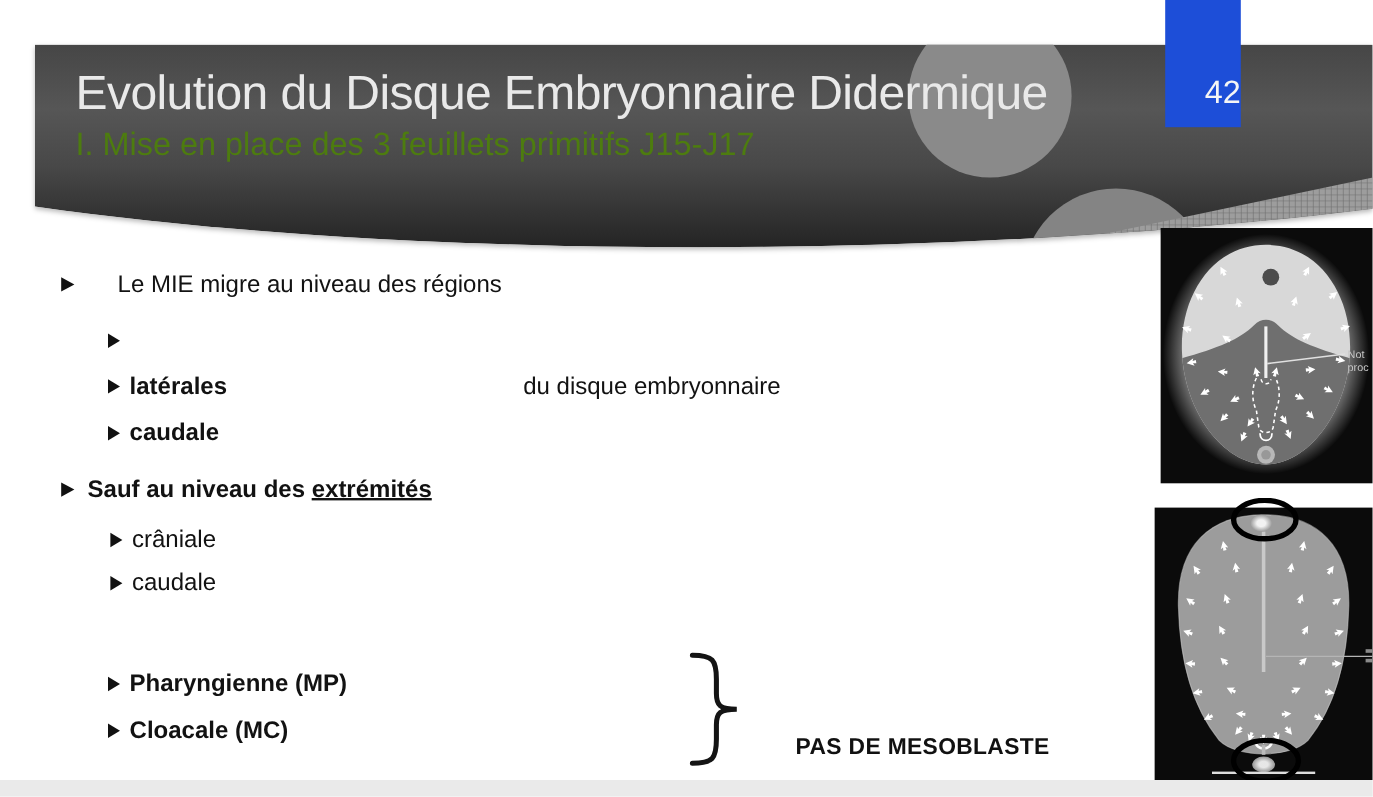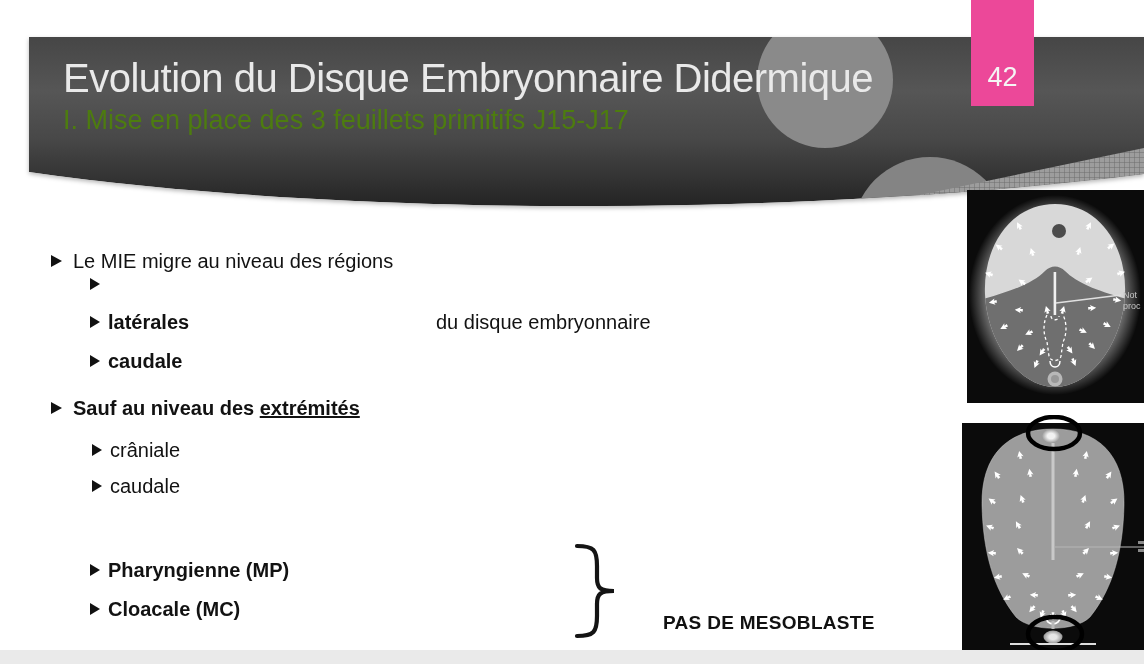--- a/index.html
+++ b/index.html
@@ -1,22 +1,22 @@
 <!DOCTYPE html>
 <html><head>
 <meta charset="utf-8">
 <style>
   html,body{margin:0;padding:0;width:1144px;height:664px;background:#fff;overflow:hidden;
     font-family:"Liberation Sans", sans-serif;}
   .slide{position:relative;width:1144px;height:664px;background:#fff;}
 
   
   .banner-svg{position:absolute;left:29px;top:37px;filter:drop-shadow(0 2px 2px rgba(0,0,0,.28));}
-  .page-tab{position:absolute;left:971px;top:0;width:63px;height:106px;background:#ec4899;
-    display:flex;align-items:flex-end;justify-content:center;padding-bottom:15px;box-sizing:border-box;}
+  .page-tab{position:absolute;left:971px;top:0;width:63px;height:106px;background:#1d4ed8;
+    display:flex;align-items:flex-end;justify-content:flex-end;padding-bottom:15px;box-sizing:border-box;}
   .page-tab .num{color:#f5f5f5;font-size:27px;line-height:1;}
   .title-block{position:absolute;left:63px;top:57px;color:#ececec;}
   .title-block .t1{font-size:40px;line-height:42px;letter-spacing:-.5px;color:#e9e9e9;white-space:nowrap;}
   .title-block .t2{font-size:27px;line-height:32px;margin-top:5px;color:#4d7c0f;white-space:nowrap;}
 
   
   .row{position:absolute;display:flex;align-items:center;height:26px;color:#121212;font-size:20px;white-space:nowrap;}
   .row .txt{display:inline-block;}
   .tri1{width:0;height:0;border-style:solid;border-width:6.5px 0 6.5px 11px;
     border-color:transparent transparent transparent #111;margin-right:11px;flex:0 0 auto;}
@@ -67,21 +67,21 @@
 
   <div class="page-tab">
     <span class="num">42</span>
   </div>
 
   <div class="title-block">
     <div class="t1">Evolution du Disque Embryonnaire Didermique</div>
     <div class="t2">I. Mise en place des 3 feuillets primitifs J15-J17</div>
   </div>
 
-  <div class="row" style="left:51px;top:248px;">
+  <div class="row" style="left:51px;top:224px;gap:25px;">
     <span class="tri1"></span>
     <span class="txt">Le MIE migre au niveau des régions</span>
   </div>
 
   <div class="row" style="left:90px;top:271px;">
     <span class="tri2"></span>
   </div>
 
   <div class="row" style="left:90px;top:309px;">
     <span class="tri2"></span>

